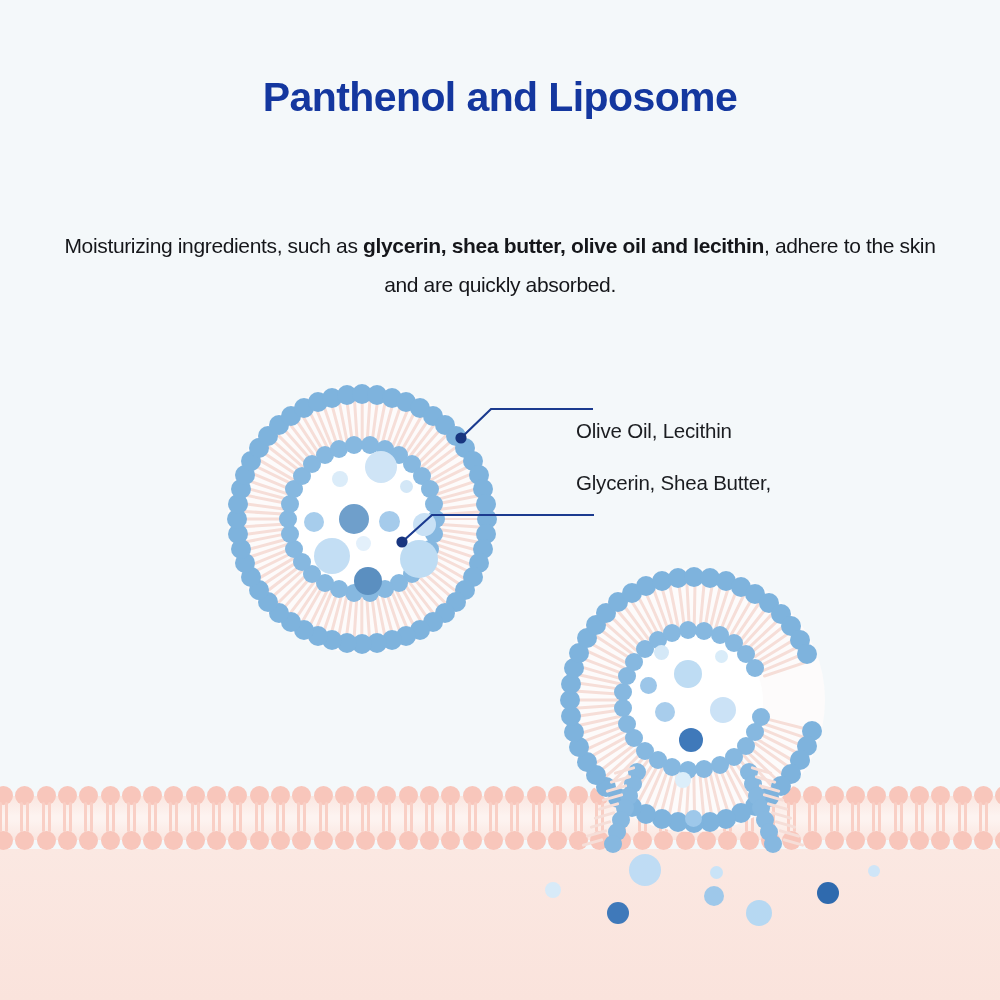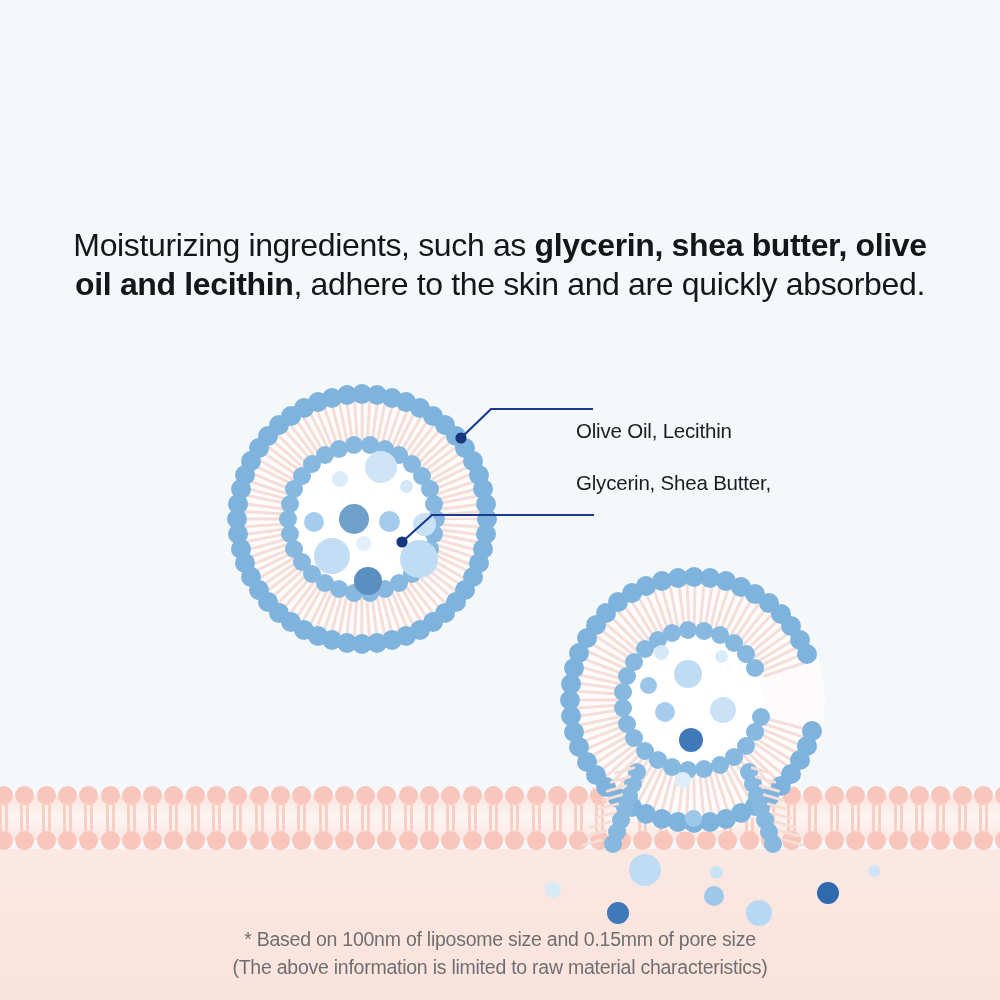--- a/index.html
+++ b/index.html
@@ -15,21 +15,21 @@
     position:absolute;left:0;top:72px;width:1000px;
     text-align:center;
     color:#14379f;
     font-size:41px;line-height:50px;font-weight:bold;
     letter-spacing:-0.6px;
   }
   .headline .l2{display:block;}
   .subhead{
     position:absolute;left:60px;top:226px;width:880px;
     text-align:center;color:#15161a;
-    font-size:32px;line-height:39px;font-weight:400;
+    font-size:21px;line-height:39px;font-weight:400;
     letter-spacing:-0.35px;
   }
   .subhead b{font-weight:bold;}
 
   
   .derm{
     position:absolute;left:0;top:849px;width:1000px;height:151px;
     background:linear-gradient(#fbe8e2,#fae3dc);
   }
   .membrane{
@@ -75,20 +75,21 @@
     color:#6f6f72;font-size:19.5px;line-height:28px;letter-spacing:-0.25px;
   }
   .footnote span{display:block;}
 </style>
 </head>
 <body>
 
 <div id="page">
 
   <div class="headline">
+    <span class="l2">Panthenol and Liposome</span>
   </div>
 
   <div class="subhead"><span>Moisturizing ingredients, such as </span><b>glycerin, shea butter, olive oil and lecithin</b><span>, adhere to the skin and are quickly absorbed.</span></div>
 
   <div class="derm"></div>
   <div class="membrane" id="membrane">
     <div class="band"></div>
   <div class="mhead" style="left: -6px; top: 0px; background: rgb(248, 198, 187);"></div>
       <div class="mhead" style="left: -6px; top: 45px; background: rgb(248, 198, 187);"></div>
       <div class="mtail" style="left: -1px; top: 16px; height: 30px; background: rgb(249, 207, 197);"></div>
@@ -693,18 +694,14 @@
       <polyline points="6,36 36,9 198,9" fill="none" stroke="#1b3b8f" stroke-width="2.2"></polyline>
       <circle cx="6" cy="36" r="5.6" fill="#18357f"></circle>
     </svg>
   </div>
 
   <div class="anno" style="left:576px;top:392px;">
     <div>Olive Oil, Lecithin</div>
     <div>Glycerin, Shea Butter,</div>
   </div>
 
-  <div class="footnote">
-    <span>* Based on 100nm of liposome size and 0.15mm of pore size</span>
-    <span>(The above information is limited to raw material characteristics)</span>
-  </div>
 
 </div>
 
 </body></html>

